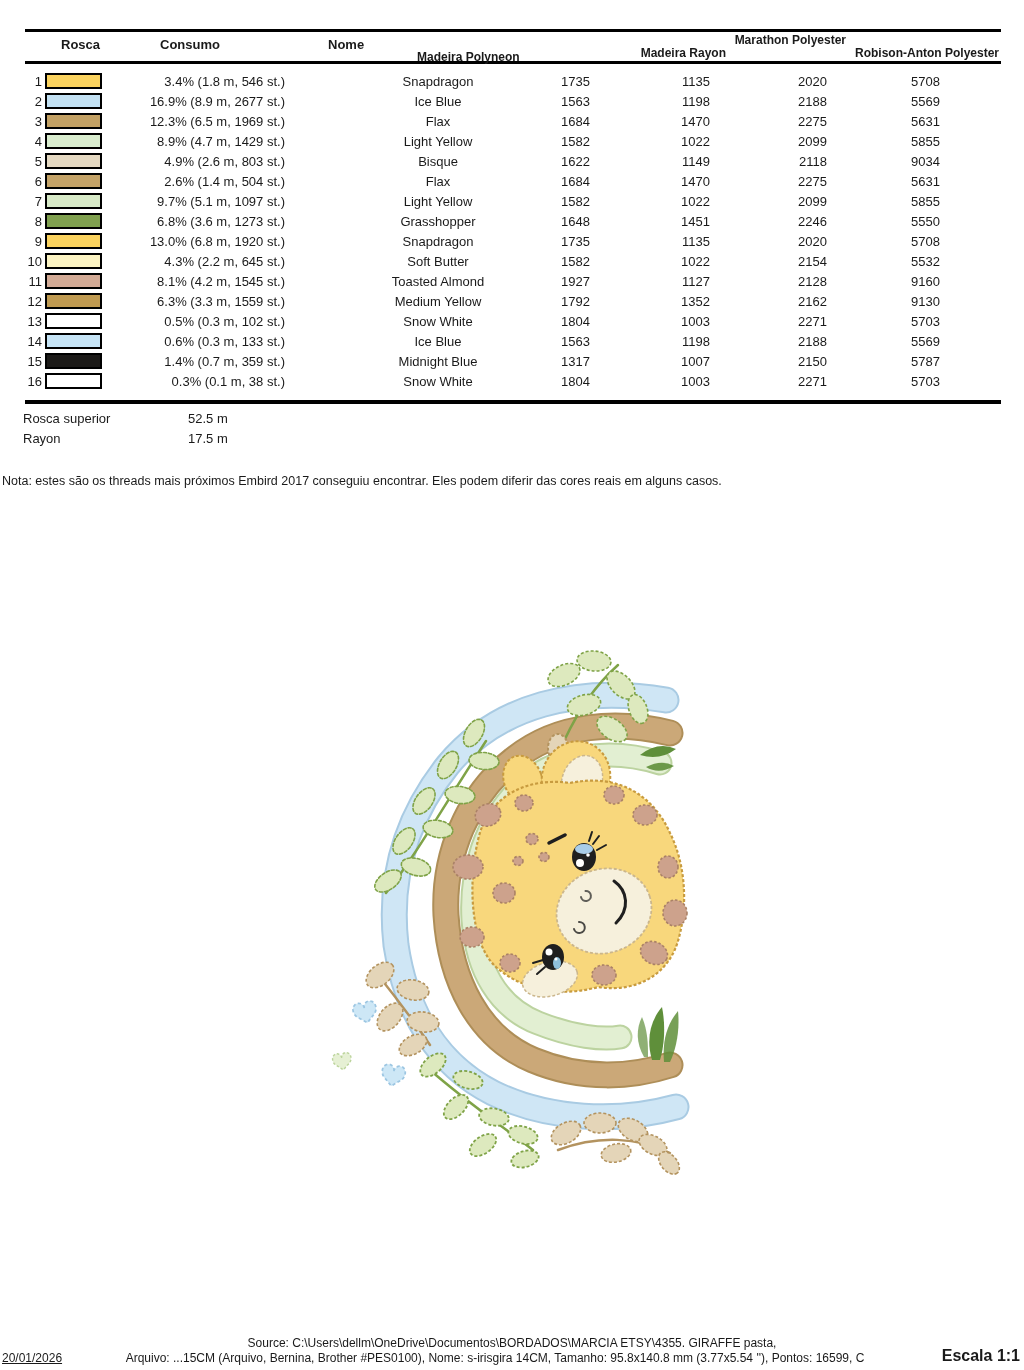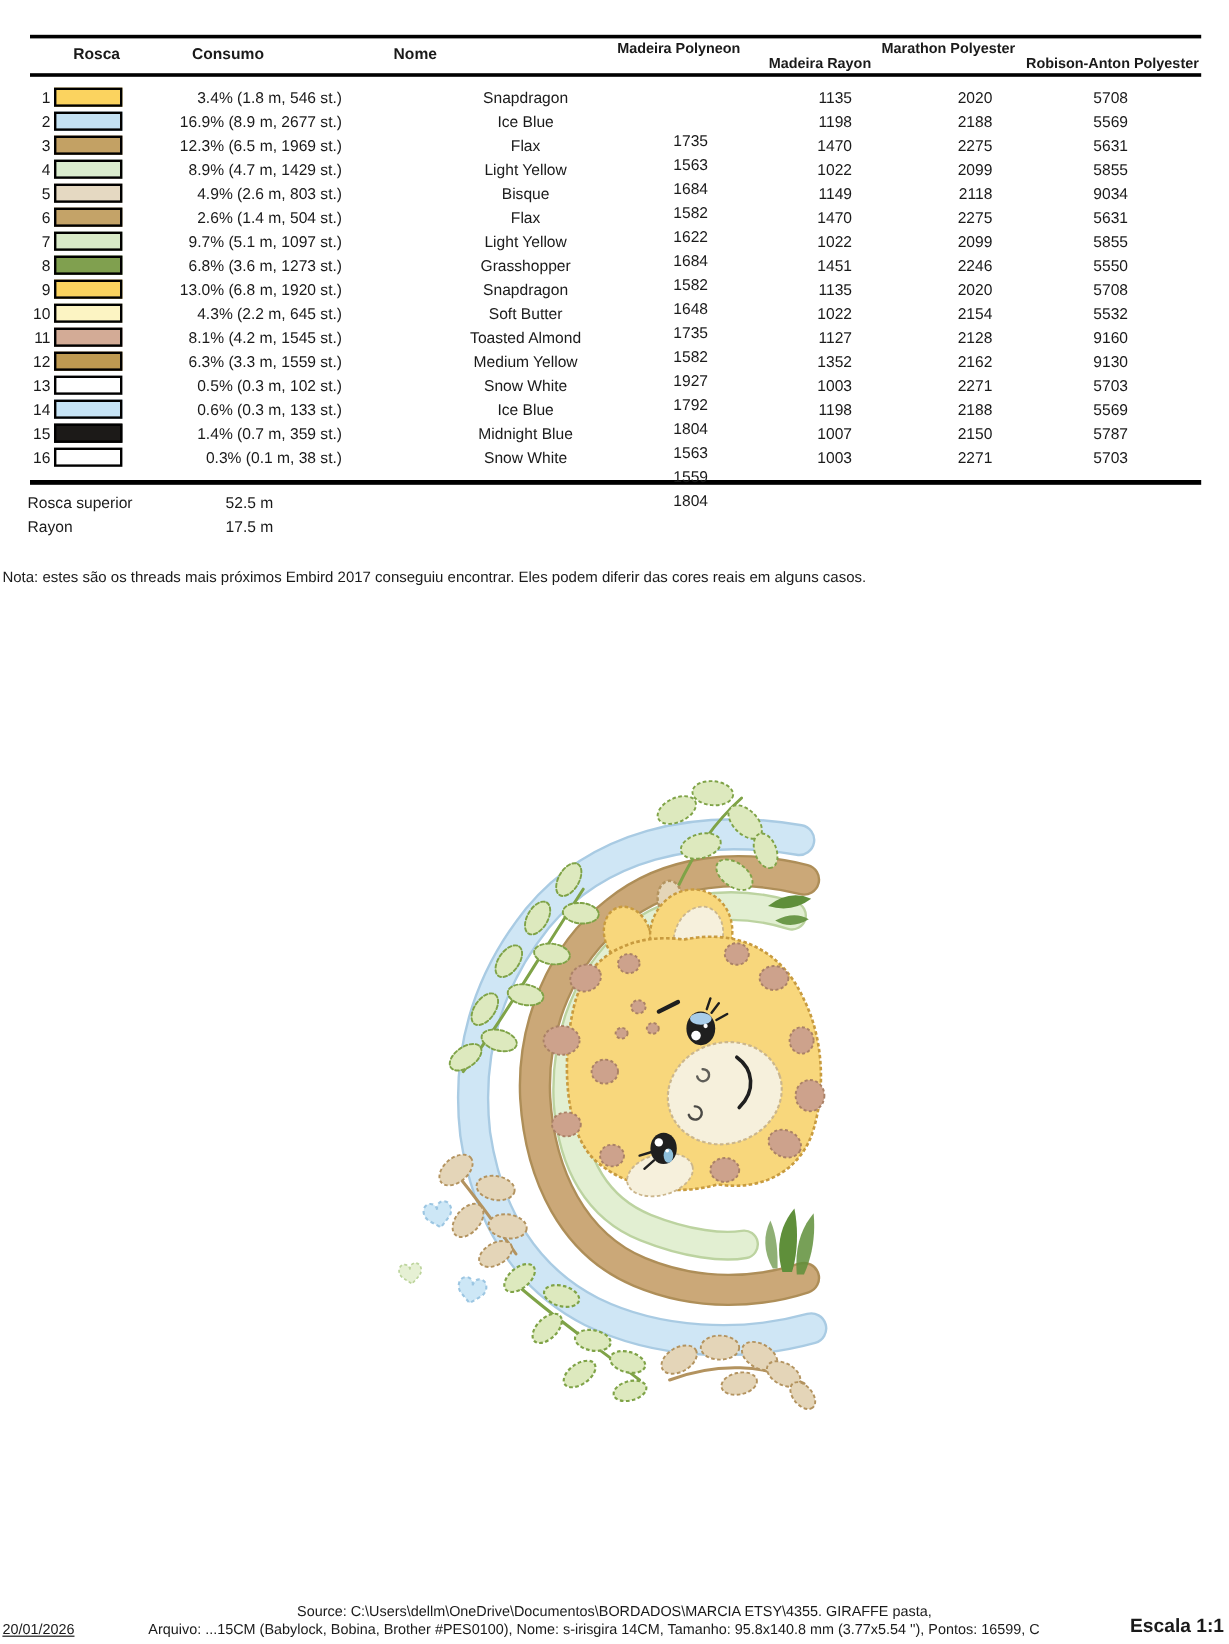--- a/index.html
+++ b/index.html
@@ -21,32 +21,32 @@
   #thread-table{position:absolute;left:25px;top:29px;width:976px;height:380px;}
   .rule{position:absolute;left:0;width:976px;background:#000;}
   .rule-top{top:0;height:3px;}
   .rule-mid{top:32px;height:3px;}
   .rule-bottom{top:371px;height:4px;}
   .th{position:absolute;font-weight:bold;font-size:13px;white-space:nowrap;}
   .th-brand{font-size:12px;}
   .h-rosca{left:36px;top:8px;}
   .h-consumo{left:135px;top:8px;}
   .h-nome{left:303px;top:8px;}
-  .h-polyneon{left:392px;top:4px;width:200px;text-align:right;}
+  .h-polyneon{left:392px;top:21px;width:200px;text-align:left;}
   .h-rayon{left:501px;top:17px;width:200px;text-align:right;}
   .h-marathon{left:621px;top:4px;width:200px;text-align:right;}
   .h-robison{left:774px;top:17px;width:200px;text-align:right;}
   #rows{position:absolute;left:0;top:43px;width:976px;}
   .row{position:absolute;left:0;height:20px;width:976px;}
   .row span{position:absolute;font-size:13px;line-height:20px;white-space:nowrap;}
   .c-num{left:0;width:17px;text-align:right;}
   .c-swatch{position:absolute;left:20px;top:1px;width:57px;height:16px;border:2px solid #000;box-sizing:border-box;}
   .c-consumo{left:60px;width:200px;text-align:right;}
   .c-nome{left:303px;width:220px;text-align:center;}
-  .c-p{left:465px;width:100px;text-align:right;margin-top:36px;}
+  .c-p{left:465px;width:100px;text-align:right;}
   .c-r{left:585px;width:100px;text-align:right;}
   .c-m{left:702px;width:100px;text-align:right;}
   .c-ro{left:815px;width:100px;text-align:right;}
   
   .tot-label{position:absolute;left:23px;font-size:13px;}
   .tot-value{position:absolute;left:188px;font-size:13px;}
   #note{position:absolute;left:2px;top:474px;font-size:12.5px;white-space:nowrap;}
   
   #artwork{position:absolute;left:318px;top:645px;width:400px;height:580px;}
   
@@ -207,21 +207,21 @@
         <span class="c-p">1563</span>
         <span class="c-r">1198</span>
         <span class="c-m">2188</span>
         <span class="c-ro">5569</span>
         <div class="c-swatch" style="background: rgb(198, 228, 246);"></div>
       </div>
       <div class="row" style="top: 280px;">
         <span class="c-num">15</span>
         <span class="c-consumo">1.4% (0.7 m, 359 st.)</span>
         <span class="c-nome">Midnight Blue</span>
-        <span class="c-p">1559</span>
+        <span class="c-p">1317</span>
         <span class="c-r">1007</span>
         <span class="c-m">2150</span>
         <span class="c-ro">5787</span>
         <div class="c-swatch" style="background: rgb(28, 26, 24);"></div>
       </div>
       <div class="row" style="top: 300px;">
         <span class="c-num">16</span>
         <span class="c-consumo">0.3% (0.1 m, 38 st.)</span>
         <span class="c-nome">Snow White</span>
         <span class="c-p">1804</span>
@@ -378,14 +378,14 @@
 
   <g style="fill:var(--aw-leaf-dark);">
     <path d="M334 415 C328 395 332 376 344 362 C348 382 346 402 342 415 Z"></path>
     <path d="M346 417 C344 394 350 378 360 366 C362 386 358 404 352 417 Z" opacity="0.85"></path>
     <path d="M326 412 C318 398 318 384 324 372 C330 386 330 400 330 412 Z" opacity="0.7"></path>
   </g>
 </svg>
 
 <div id="footer-source">Source: C:\Users\dellm\OneDrive\Documentos\BORDADOS\MARCIA ETSY\4355. GIRAFFE pasta,</div>
 <div id="footer-date">20/01/2026</div>
-<div id="footer-arquivo">Arquivo: ...15CM (Babylock, Bobina, Brother #PES0100), Nome: s-irisgira 14CM, Tamanho: 95.8x140.8 mm (3.77x5.54 ''), Pontos: 16599, C</div>
+<div id="footer-arquivo">Arquivo: ...15CM (Arquivo, Bernina, Brother #PES0100), Nome: s-irisgira 14CM, Tamanho: 95.8x140.8 mm (3.77x5.54 ''), Pontos: 16599, C</div>
 <div id="footer-escala">Escala 1:1</div>
 
 </body></html>

